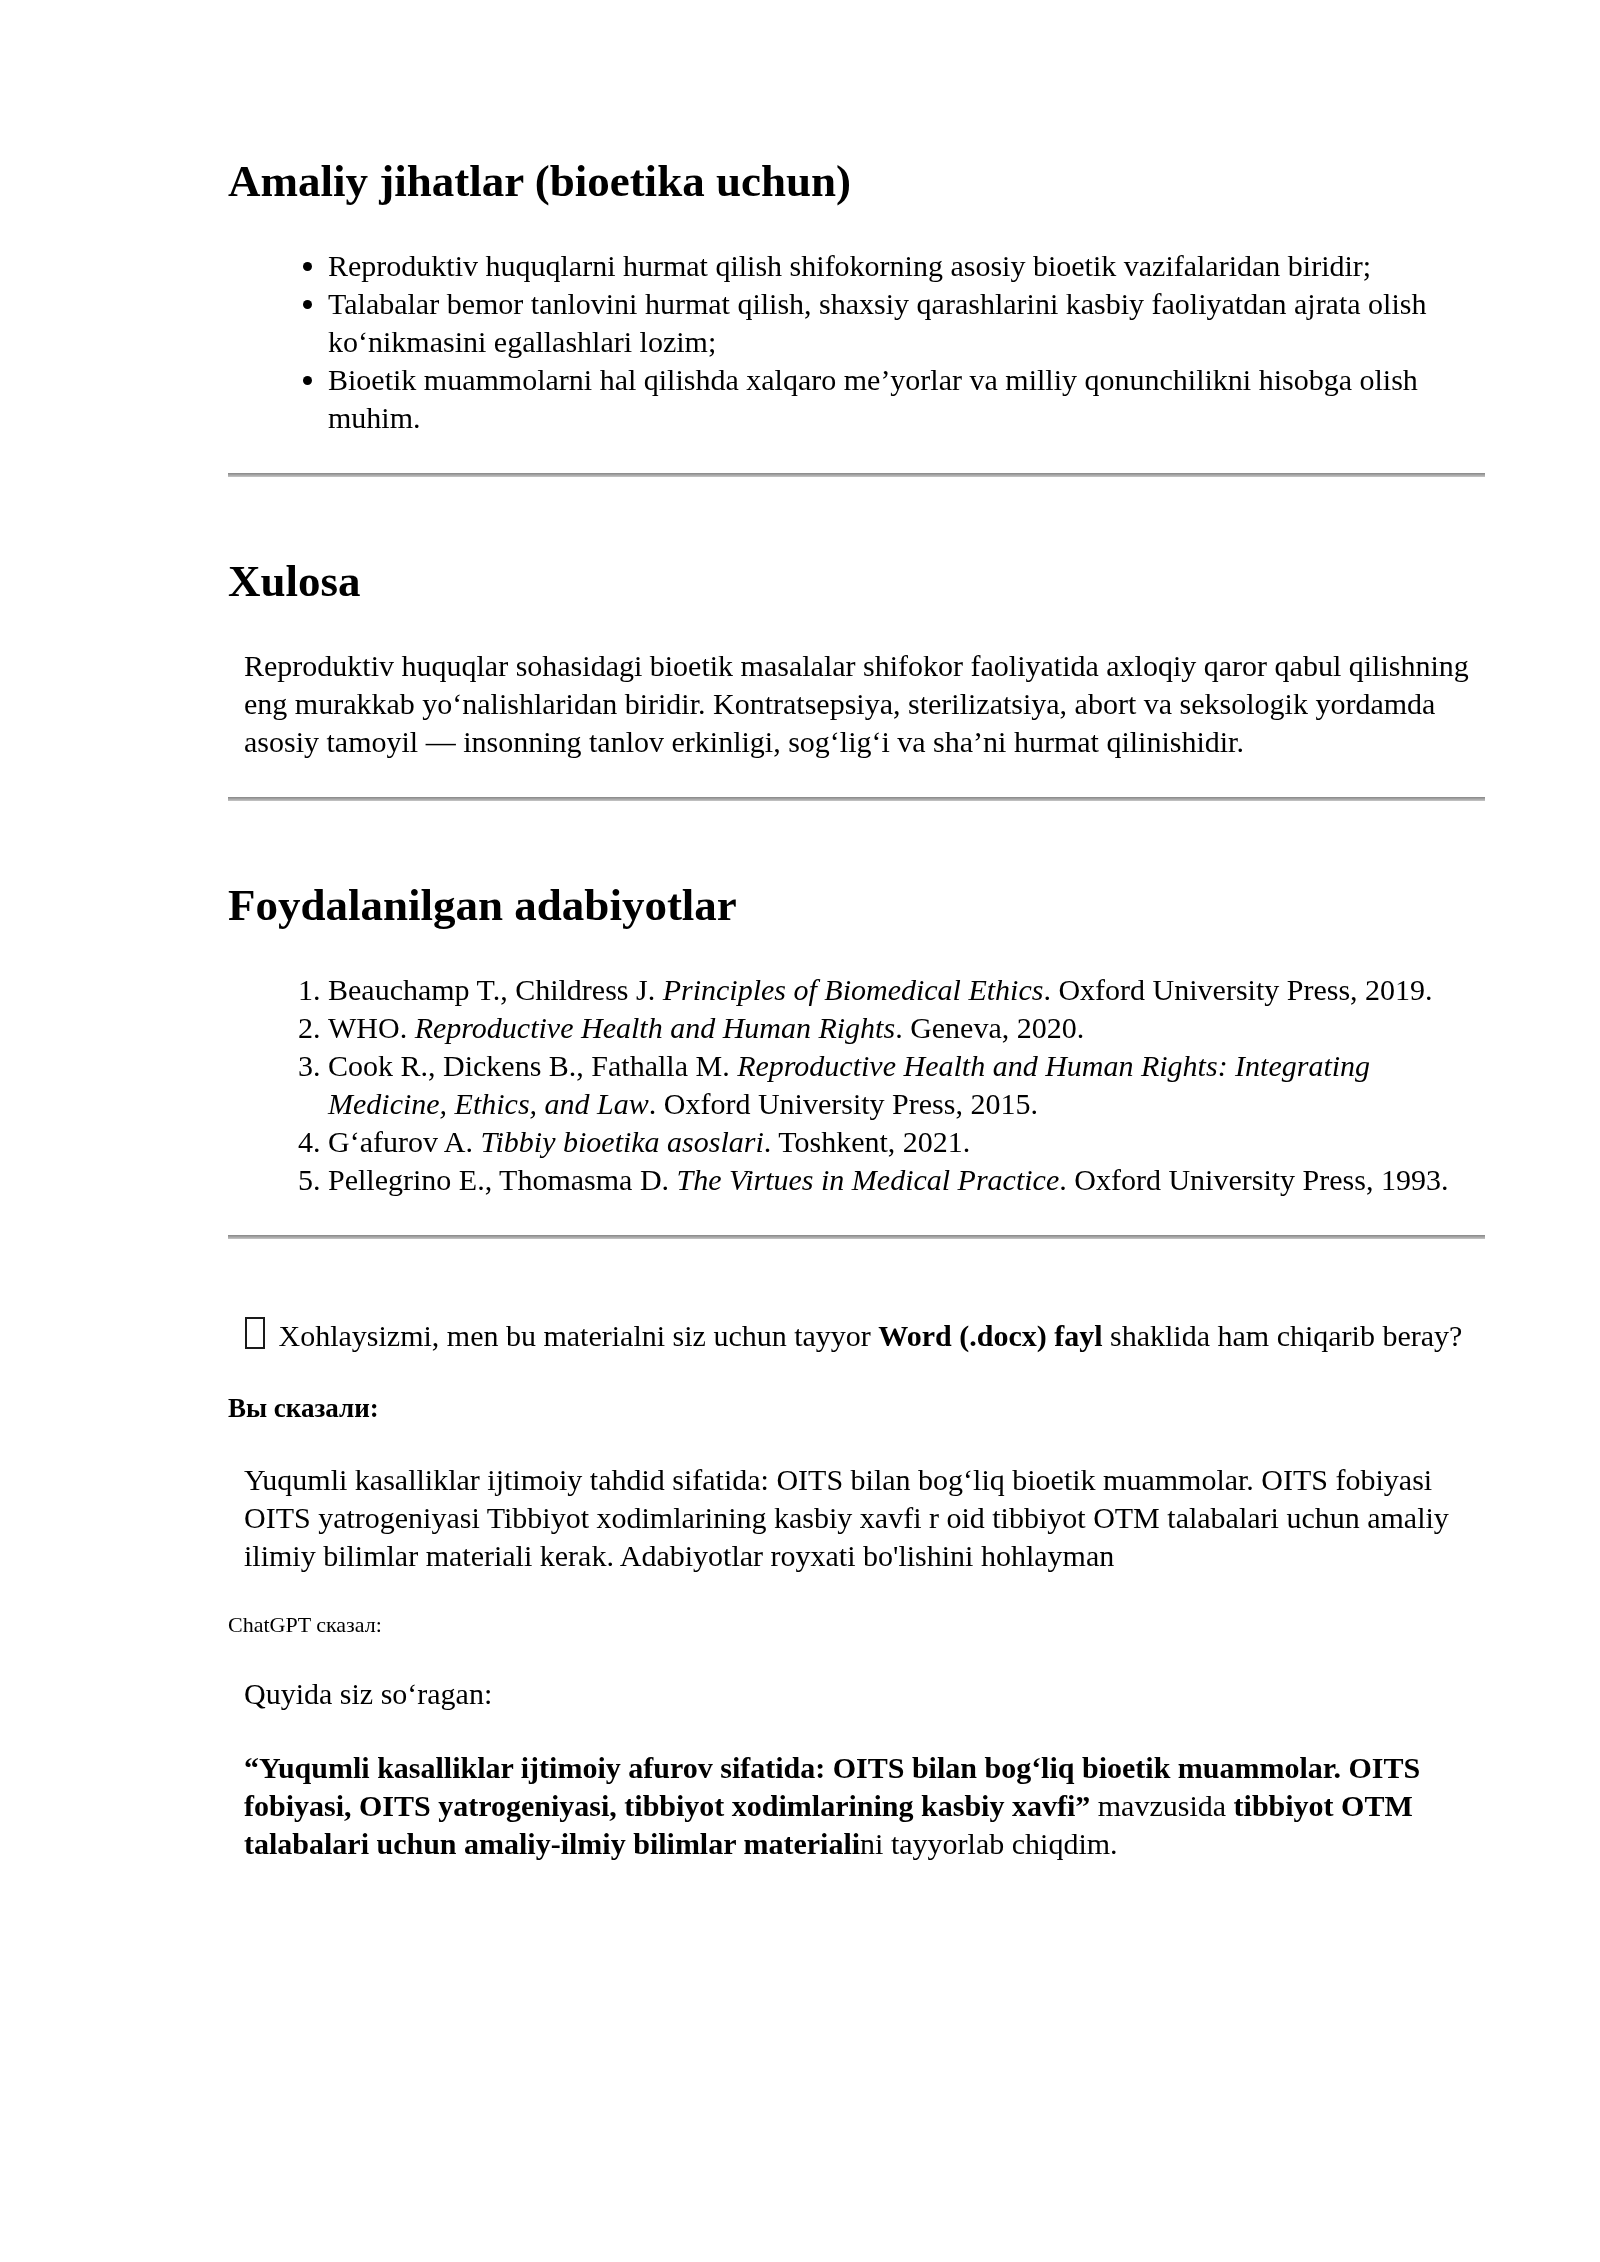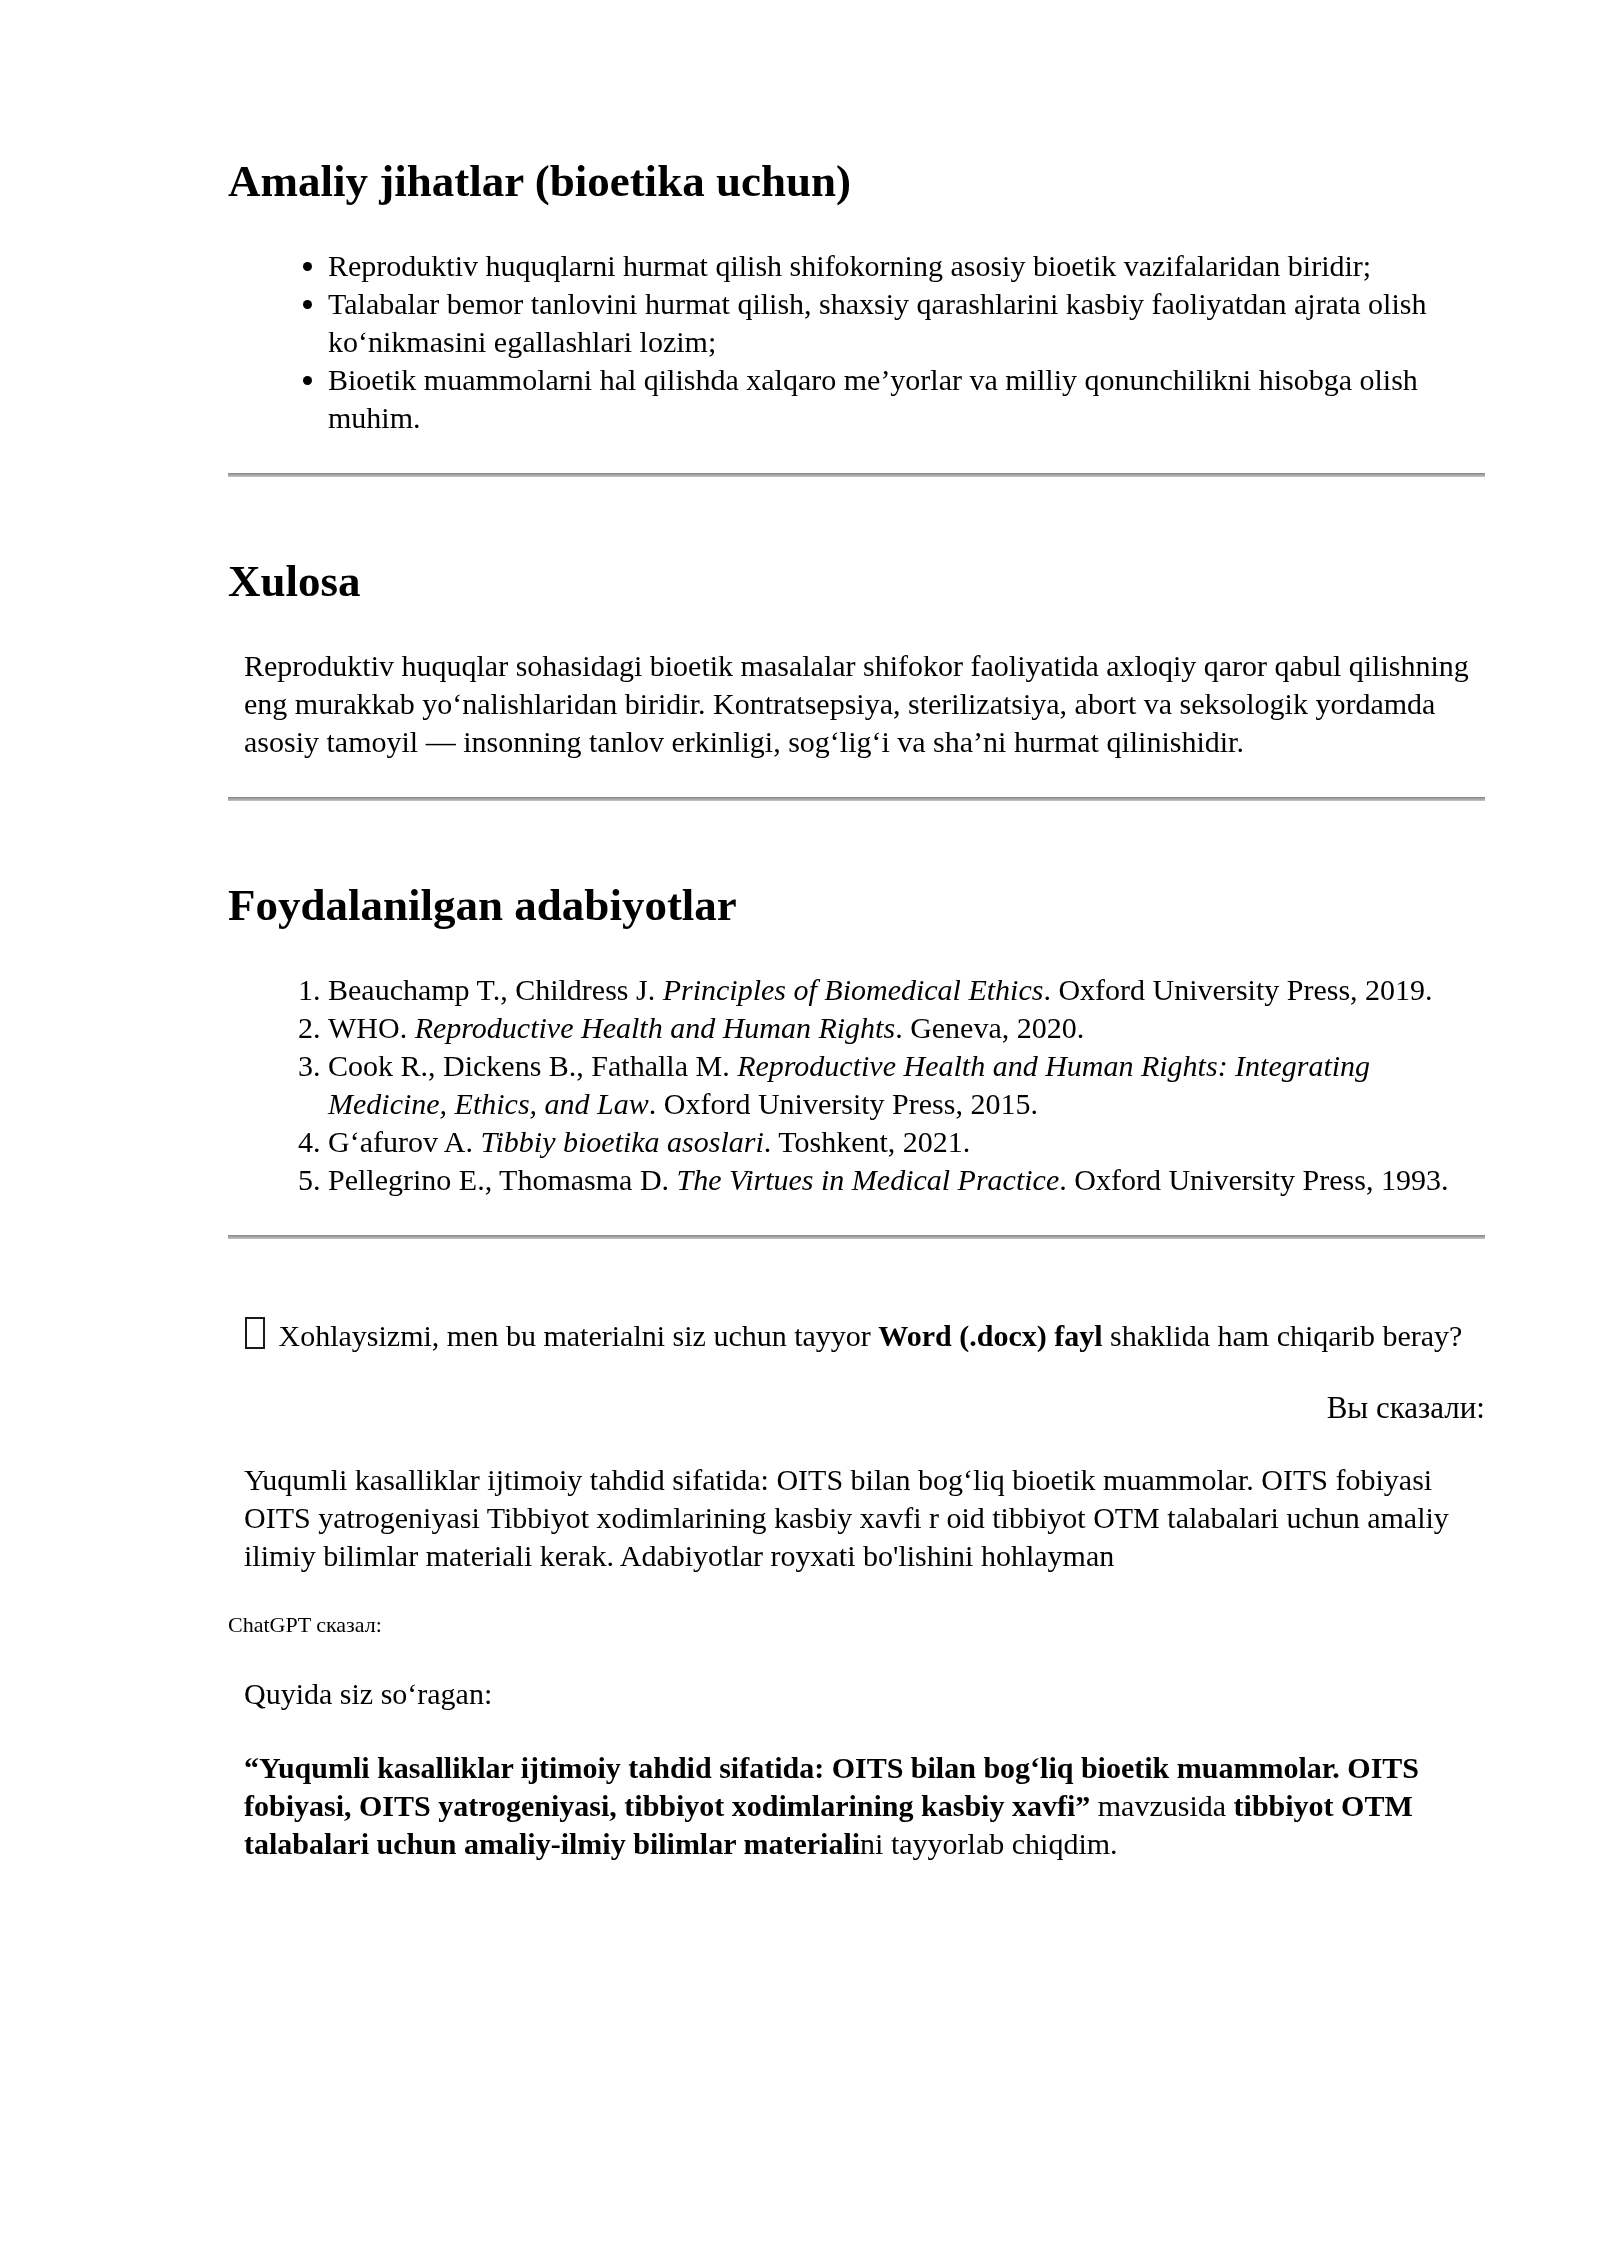--- a/index.html
+++ b/index.html
@@ -14,21 +14,21 @@
     font-family:"Liberation Serif","DejaVu Serif",serif;
   }
   h2.first{margin-top:0;}
   p{margin:36px 16px;}
   ul,ol{margin:40px 0 36px 0;padding-left:100px;}
   li{margin:0;padding:0;}
   hr{
     border:none;height:4px;margin:36px 0 78px 0;
     background:linear-gradient(#868686,#c6c6c6);
   }
-  .label-user{font-size:31px;font-weight:normal;line-height:34px;margin:36px 0;text-align:right;}
+  .label-user{font-size:27px;font-weight:bold;line-height:34px;margin:36px 0;}
   .label-assistant{font-size:22px;font-weight:normal;line-height:28px;margin:36px 0;}
   .b{font-weight:bold;}
   .i{font-style:italic;}
   .tofu{
     display:inline-block;width:16px;height:28px;border:2px solid #1a1a1a;
     vertical-align:-3px;margin:0 6px 0 1px;
   }
 </style>
 </head>
 <body>
@@ -67,15 +67,15 @@
 
   <p class="label-user">Вы сказали:</p>
 
   <p>Yuqumli kasalliklar ijtimoiy tahdid sifatida: OITS bilan bog‘liq bioetik muammolar. OITS fobiyasi OITS yatrogeniyasi Tibbiyot xodimlarining kasbiy xavfi r oid tibbiyot OTM talabalari uchun amaliy ilimiy bilimlar materiali kerak. Adabiyotlar royxati bo'lishini hohlayman</p>
 
   <p class="label-assistant">ChatGPT сказал:</p>
 
 
   <p>Quyida siz so‘ragan:</p>
 
-  <p><span class="b">“Yuqumli kasalliklar ijtimoiy tahdid sifatida: OITS bilan bog‘liq bioetik muammolar. OITS fobiyasi, OITS yatrogeniyasi, tibbiyot xodimlarining kasbiy xavfi”</span><span> mavzusida </span><span class="b">tibbiyot OTM talabalari uchun amaliy-ilmiy bilimlar materiali</span><span>ni tayyorlab chiqdim.</span></p>
+  <p><span class="b">“Yuqumli kasalliklar ijtimoiy afurov sifatida: OITS bilan bog‘liq bioetik muammolar. OITS fobiyasi, OITS yatrogeniyasi, tibbiyot xodimlarining kasbiy xavfi”</span><span> mavzusida </span><span class="b">tibbiyot OTM talabalari uchun amaliy-ilmiy bilimlar materiali</span><span>ni tayyorlab chiqdim.</span></p>
 
 </div>
 
 </body></html>

